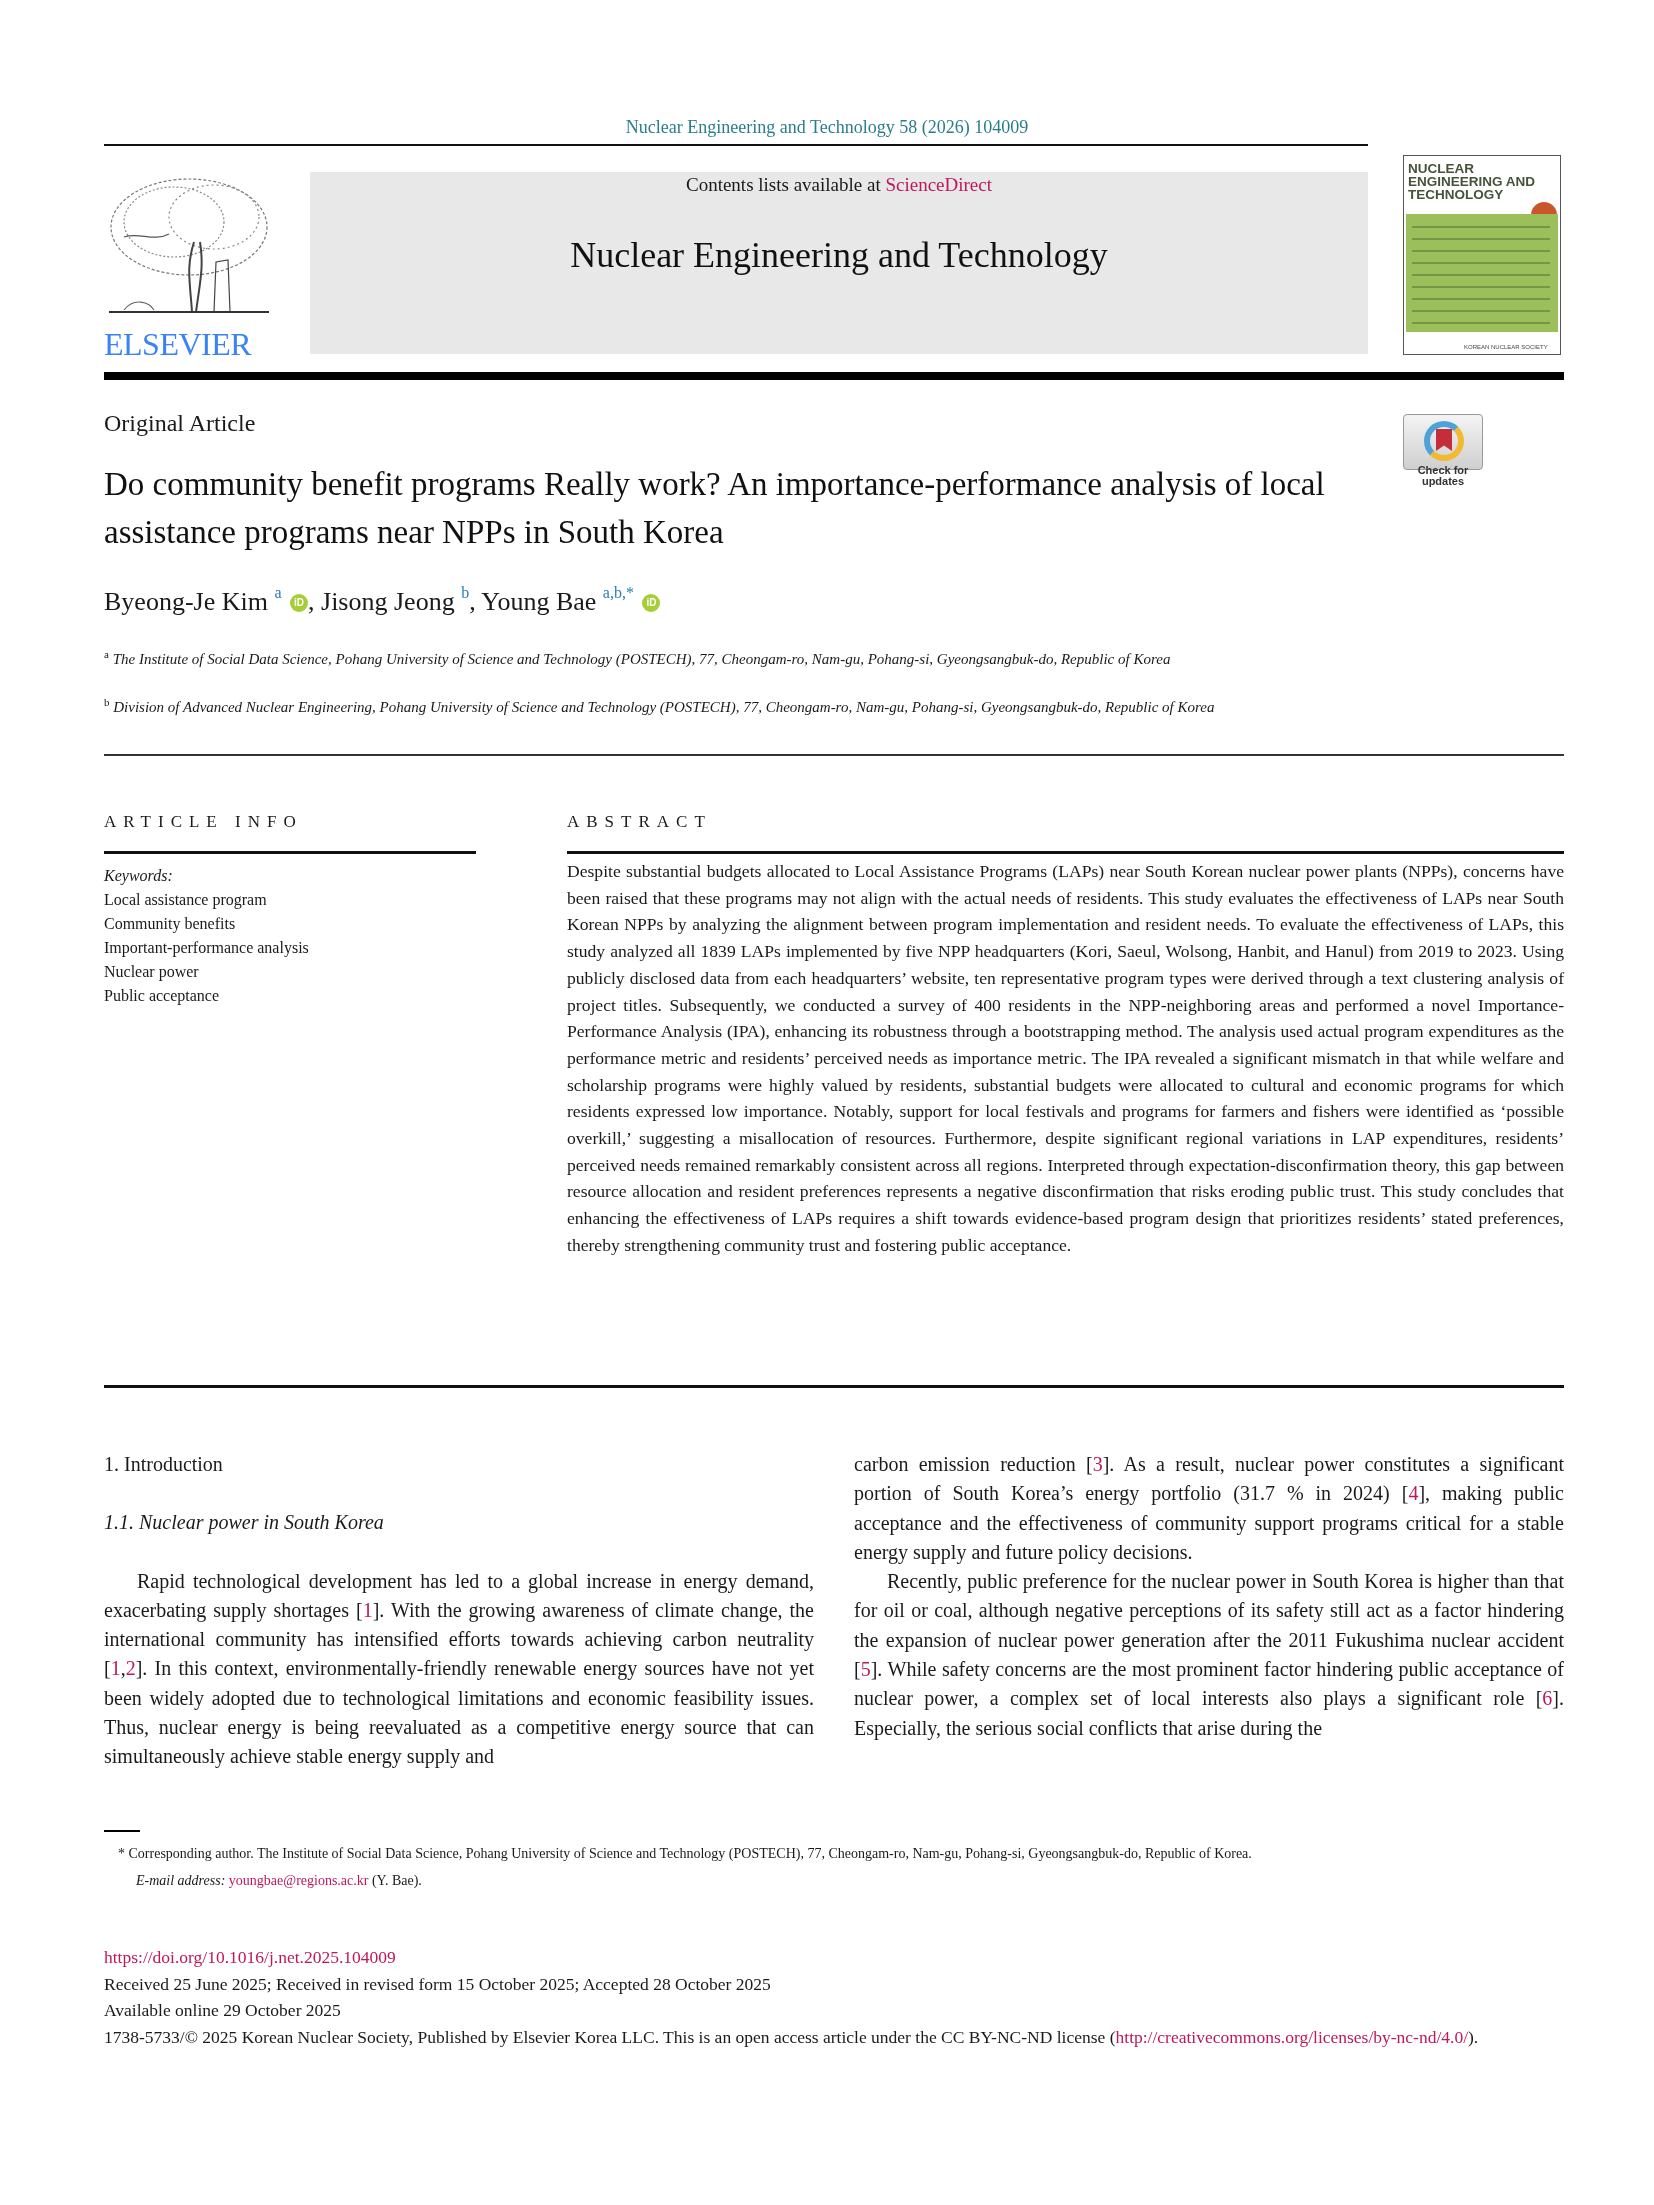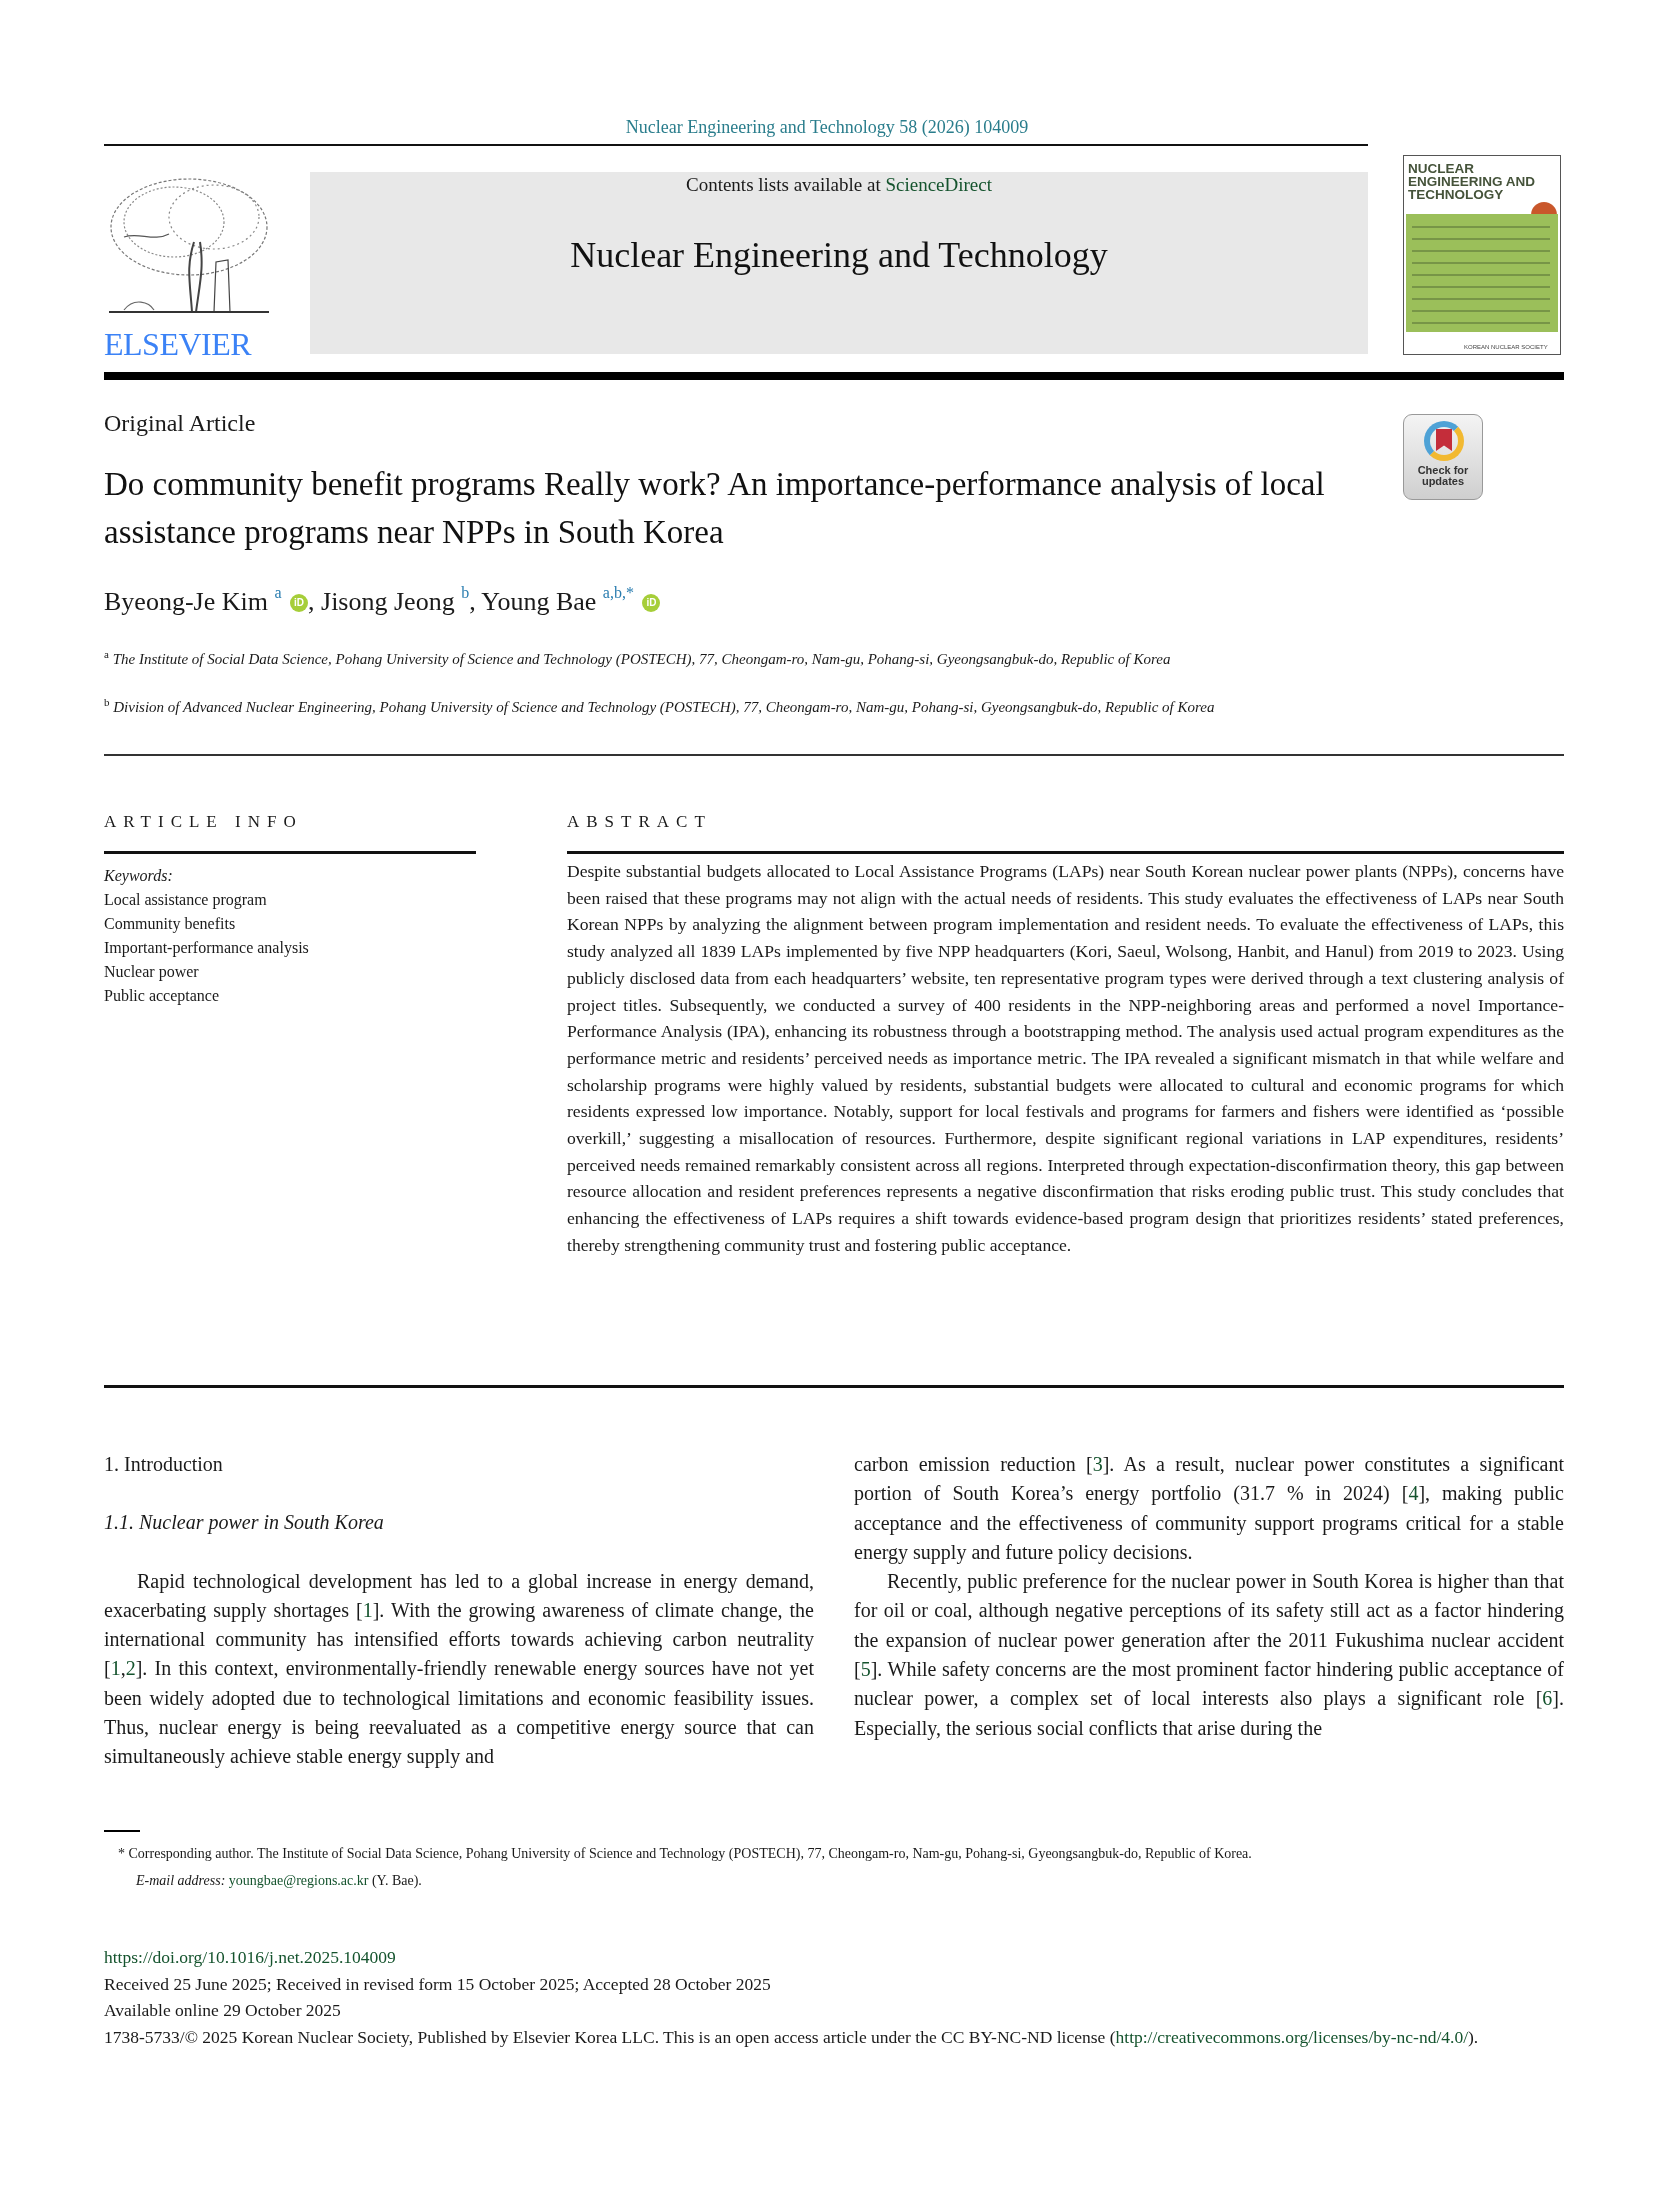--- a/index.html
+++ b/index.html
@@ -1,18 +1,18 @@
 <!DOCTYPE html>
 <html><head>
 <meta charset="utf-8">
 <style>
   * { box-sizing: border-box; margin: 0; padding: 0; }
   html, body { width: 1654px; height: 2205px; background: #ffffff; }
   body { position: relative; font-family: "DejaVu Serif", "Liberation Serif", serif; color: #1a1a1a; overflow: hidden; }
-  a, .link { color: #14532d; text-decoration: none; }
+  a, .link { color: #be185d; text-decoration: none; }
 
   .journal-ref { position: absolute; top: 98px; left: 0; width: 1654px; text-align: center; font-size: 18px; color: #2a7d8c; font-family: "Liberation Serif", serif; margin-top: 19px; }
 
   .rule-thin { position: absolute; left: 104px; width: 1264px; height: 2px; background: #111; }
   .rule-thick { position: absolute; left: 104px; width: 1460px; height: 8px; background: #000; }
 
   .header-box { position: absolute; top: 172px; left: 310px; width: 1058px; height: 182px; background: #e8e8e8; }
   .contents-line { position: absolute; top: 172px; left: 0; width: 100%; text-align: center; font-size: 19px; font-family: "Liberation Serif", serif; }
   .journal-title { position: absolute; top: 232px; left: 0; width: 100%; text-align: center; font-size: 36px; font-family: "Liberation Serif", serif; color: #111; }
   .homepage-line { position: absolute; top: 328px; left: 0; width: 100%; text-align: center; font-size: 19px; font-family: "Liberation Sans", sans-serif; }
@@ -21,21 +21,21 @@
   .elsevier-word { position: absolute; top: 326px; left: 104px; font-size: 32px; color: #3b82f6; font-family: "Liberation Serif", serif; letter-spacing: -0.5px; }
 
   .cover { position: absolute; top: 155px; left: 1403px; width: 158px; height: 200px; border: 1px solid #555; background: #fff; overflow: hidden; }
   .cover-title { position: absolute; top: 6px; left: 4px; font-family: "Liberation Sans", sans-serif; font-weight: bold; font-size: 13.5px; line-height: 13px; color: #45533a; }
   .cover-green { position: absolute; top: 58px; left: 2px; right: 2px; height: 118px; background: #9bbf5a; }
   .cover-line { position: absolute; left: 6px; right: 8px; height: 2px; background: #5f7a3a; opacity: .6; }
   .cover-badge { position: absolute; top: 46px; left: 127px; width: 26px; height: 26px; border-radius: 50%; background: #c9572b; }
   .cover-footer { position: absolute; bottom: 4px; left: 60px; font-size: 6px; font-family: "Liberation Sans", sans-serif; color: #444; }
 
   .article-type { position: absolute; top: 410px; left: 104px; font-size: 24px; font-family: "Liberation Serif", serif; }
-  .check-updates { position: absolute; top: 414px; left: 1403px; width: 80px; height: 86px; border: 1px solid #999; border-radius: 9px; background: linear-gradient(#f4f4f4, #cfcfcf); }
+  .check-updates { position: absolute; top: 414px; left: 1403px; width: 80px; height: 56px; border: 1px solid #999; border-radius: 4px; background: linear-gradient(#f4f4f4, #cfcfcf); }
   .check-updates .ring { position: absolute; top: 6px; left: 20px; width: 40px; height: 40px; border-radius: 50%; border: 6px solid #f2b931; border-top-color: #4ea2d6; border-left-color: #4ea2d6; }
   .check-updates .ribbon { position: absolute; top: 14px; left: 32px; width: 16px; height: 22px; background: #c42d3a; clip-path: polygon(0 0,100% 0,100% 100%,50% 75%,0 100%); }
   .check-updates .lbl { position: absolute; top: 50px; left: 0; width: 100%; text-align: center; font-family: "Liberation Sans", sans-serif; font-weight: bold; font-size: 11px; line-height: 11px; color: #333; }
 
   .title { position: absolute; top: 460px; left: 104px; width: 1300px; font-size: 33px; line-height: 48px; font-family: "Liberation Serif", serif; color: #111; }
 
   .authors { position: absolute; top: 584px; left: 104px; font-size: 26px; font-family: "Liberation Serif", serif; }
   .authors sup { font-size: 16px; color: #2a7db0; vertical-align: 12px; }
   .orcid { display: inline-block; width: 18px; height: 18px; border-radius: 50%; background: #a6ce39; color: #fff; font-size: 10px; line-height: 18px; text-align: center; font-family: "Liberation Sans", sans-serif; font-weight: bold; vertical-align: 4px; margin-left: 2px; }
 

